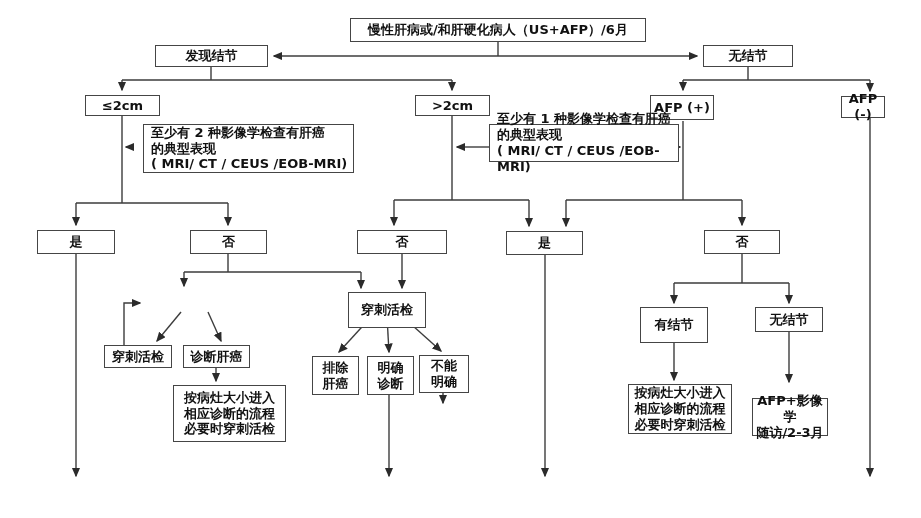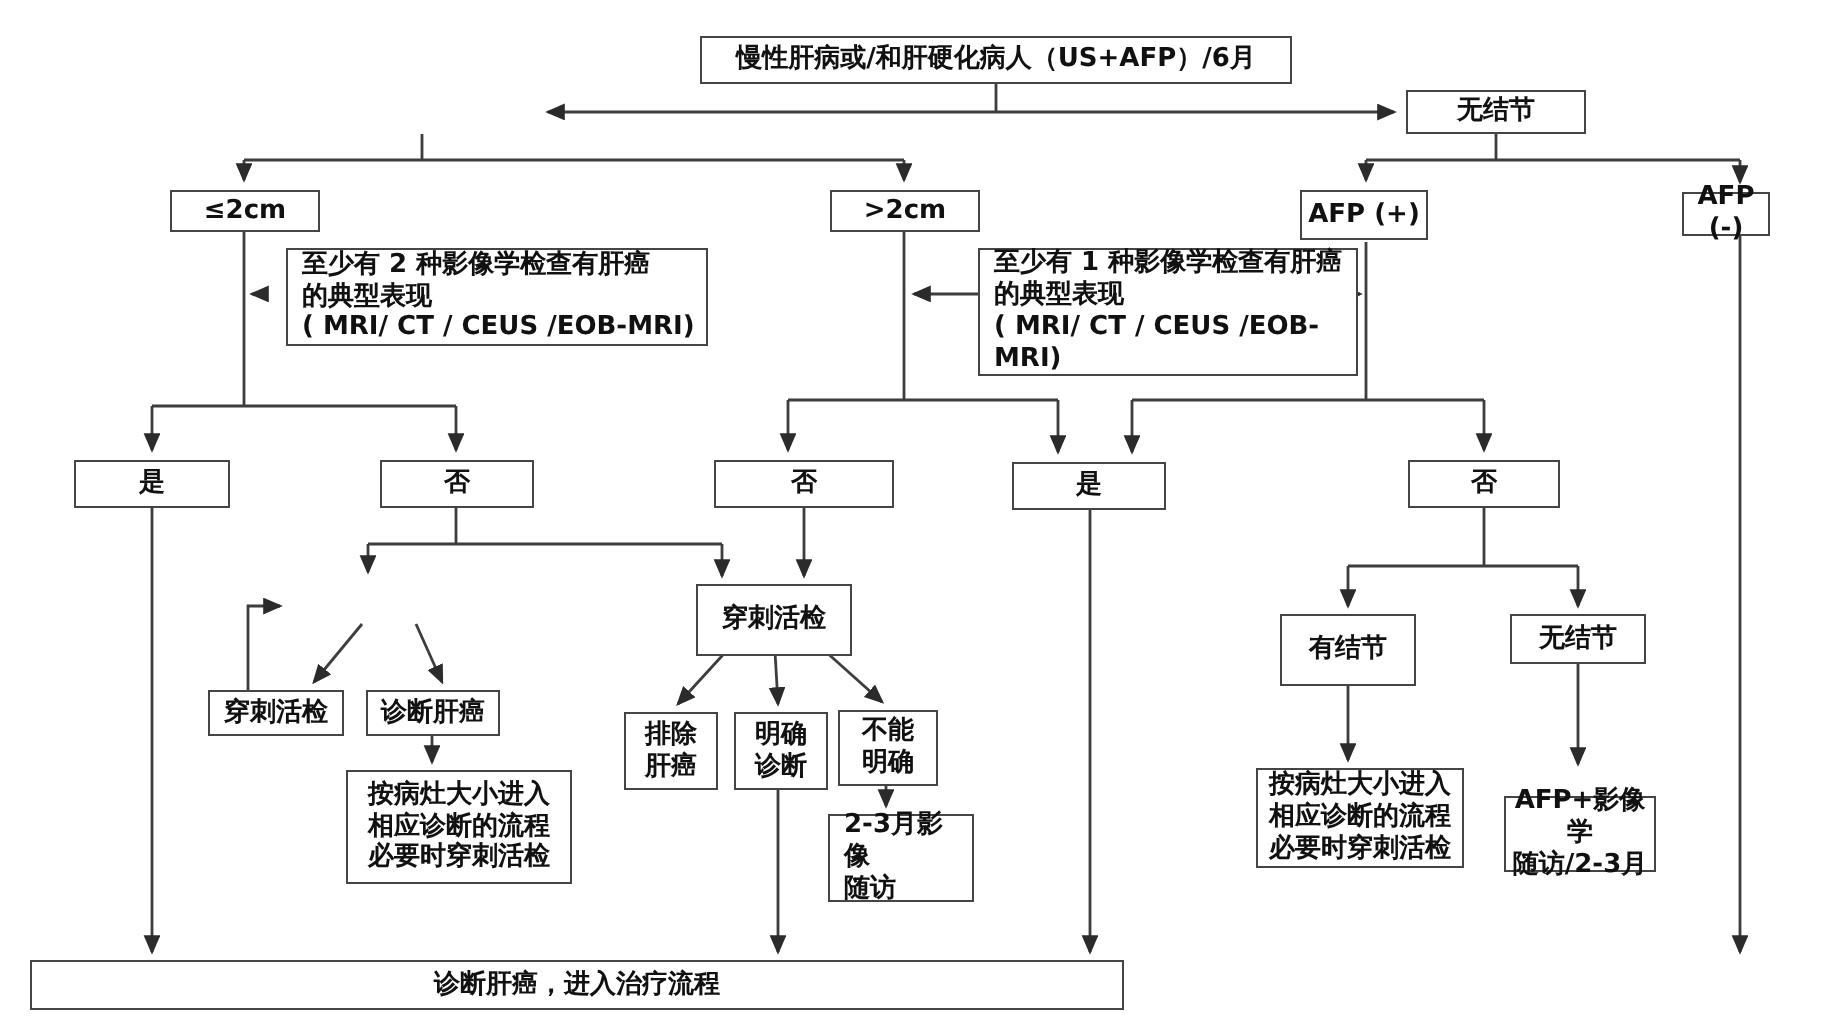--- a/index.html
+++ b/index.html
@@ -91,36 +91,37 @@
 
       <line x1="674" y1="332" x2="674" y2="380" marker-end="url(#arr)"></line>
       <line x1="789" y1="332" x2="789" y2="382" marker-end="url(#arr)"></line>
 
       <line x1="870" y1="118" x2="870" y2="476" marker-end="url(#arr)"></line>
     </g>
   </svg>
 
   <div class="node" style="left:350px; top:18px; width:296px; height:24px">慢性肝病或/和肝硬化病人（US+AFP）/6月</div>
 
+  <div class="node" style="left:155px; top:45px; width:113px; height:22px">发现结节</div>
 
   <div class="node" style="left:703px; top:45px; width:90px; height:22px">无结节</div>
 
   <div class="node" style="left:85px; top:95px; width:75px; height:21px">≤2cm</div>
 
   <div class="node" style="left:415px; top:95px; width:75px; height:21px">&gt;2cm</div>
 
   <div class="node" style="left:650px; top:95px; width:64px; height:25px">AFP (+)</div>
 
   <div class="node" style="left:841px; top:96px; width:44px; height:22px">AFP (-)</div>
 
   <div class="node la" style="left:143px; top:124px; width:211px; height:49px">至少有 2 种影像学检查有肝癌
 的典型表现
 ( MRI/ CT / CEUS /EOB-MRI)</div>
 
-  <div class="node la" style="left:489px; top:124px; width:190px; height:64px">至少有 1 种影像学检查有肝癌
+  <div class="node la" style="left:489px; top:124px; width:190px; height:38px">至少有 1 种影像学检查有肝癌
 的典型表现
 ( MRI/ CT / CEUS /EOB-MRI)</div>
 
   <div class="node" style="left:37px; top:230px; width:78px; height:24px">是</div>
 
   <div class="node" style="left:190px; top:230px; width:77px; height:24px">否</div>
 
   <div class="node" style="left:357px; top:230px; width:90px; height:24px">否</div>
 
   <div class="node" style="left:506px; top:231px; width:77px; height:24px">是</div>
@@ -140,30 +141,27 @@
 
   <div class="node" style="left:312px; top:356px; width:47px; height:39px">排除
 肝癌</div>
 
   <div class="node" style="left:367px; top:356px; width:47px; height:39px">明确
 诊断</div>
 
   <div class="node" style="left:419px; top:355px; width:50px; height:38px">不能
 明确</div>
 
-  <div class="node la" style="left:414px; top:407px; width:73px; height:44px">2-3月影像
-随访</div>
 
   <div class="node" style="left:640px; top:307px; width:68px; height:36px">有结节</div>
 
   <div class="node" style="left:755px; top:307px; width:68px; height:25px">无结节</div>
 
   <div class="node" style="left:628px; top:384px; width:104px; height:50px">按病灶大小进入
 相应诊断的流程
 必要时穿刺活检</div>
 
   <div class="node" style="left:752px; top:398px; width:76px; height:38px">AFP+影像学
 随访/2-3月</div>
 
-  <div class="node" style="left:15px; top:480px; width:547px; height:25px">诊断肝癌，进入治疗流程</div>
 
 
 </div>
 
 </body></html>

